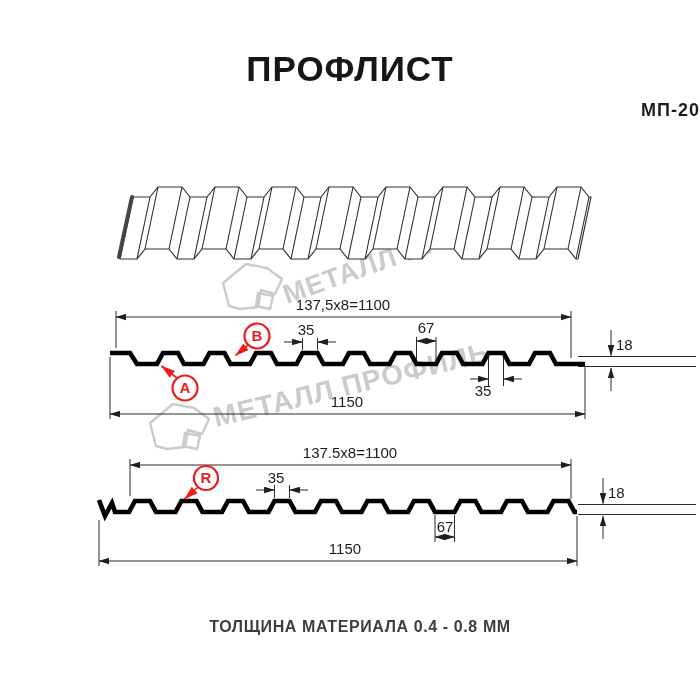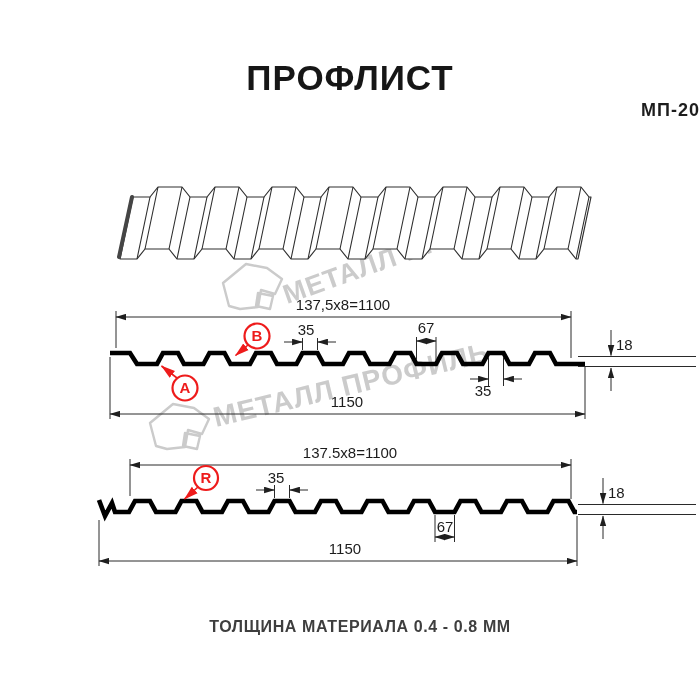--- a/index.html
+++ b/index.html
@@ -1,18 +1,18 @@
 <!DOCTYPE html>
 <html><head>
 <meta charset="utf-8">
 <style>
   html,body{margin:0;padding:0;background:#ffffff;}
   .page{position:relative;width:700px;height:700px;background:#ffffff;overflow:hidden;
         font-family:"Liberation Sans",sans-serif;}
-  .title{position:absolute;top:60px;left:0;width:700px;text-align:center;
+  .title{position:absolute;top:51px;left:0;width:700px;text-align:center;
          font-size:35px;font-weight:800;letter-spacing:1px;color:#161616;line-height:1;}
   .subtitle{position:absolute;top:101px;left:0;width:700px;text-align:right;
          font-size:18px;font-weight:600;letter-spacing:1px;color:#1d1d1d;line-height:1;}
   .footer{position:absolute;top:619px;left:10px;width:700px;text-align:center;
          font-size:16px;font-weight:600;letter-spacing:0.6px;color:#3e3e3e;line-height:1;}
   svg{position:absolute;top:0;left:0;}
   .wm{fill:#cbcbcb;font-weight:bold;letter-spacing:1px;}
   .wm-logo{fill:none;stroke:#cbcbcb;stroke-width:2.4;stroke-linejoin:round;}
   .sheet{fill:#ffffff;stroke:#2f2f2f;stroke-width:1.2;stroke-linejoin:round;}
   .sheetlines{fill:none;stroke:#2f2f2f;stroke-width:1.1;}

